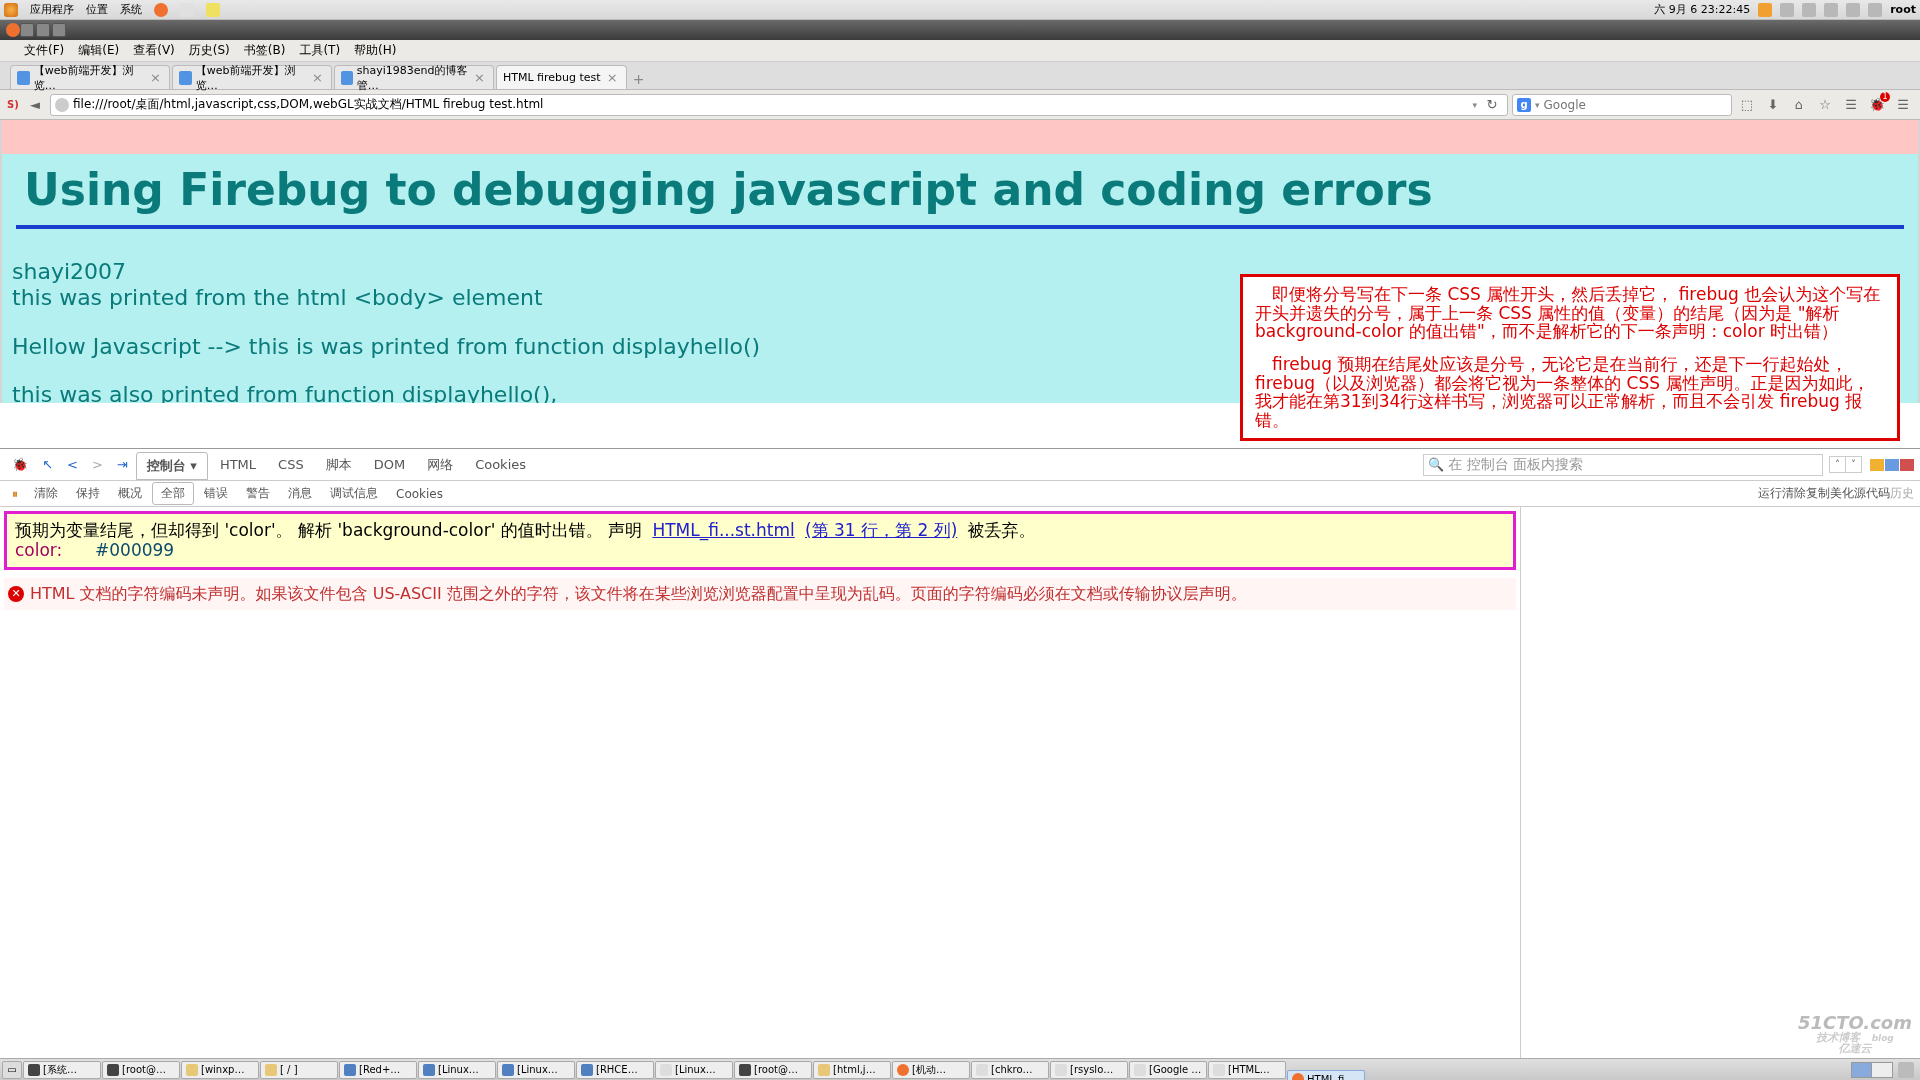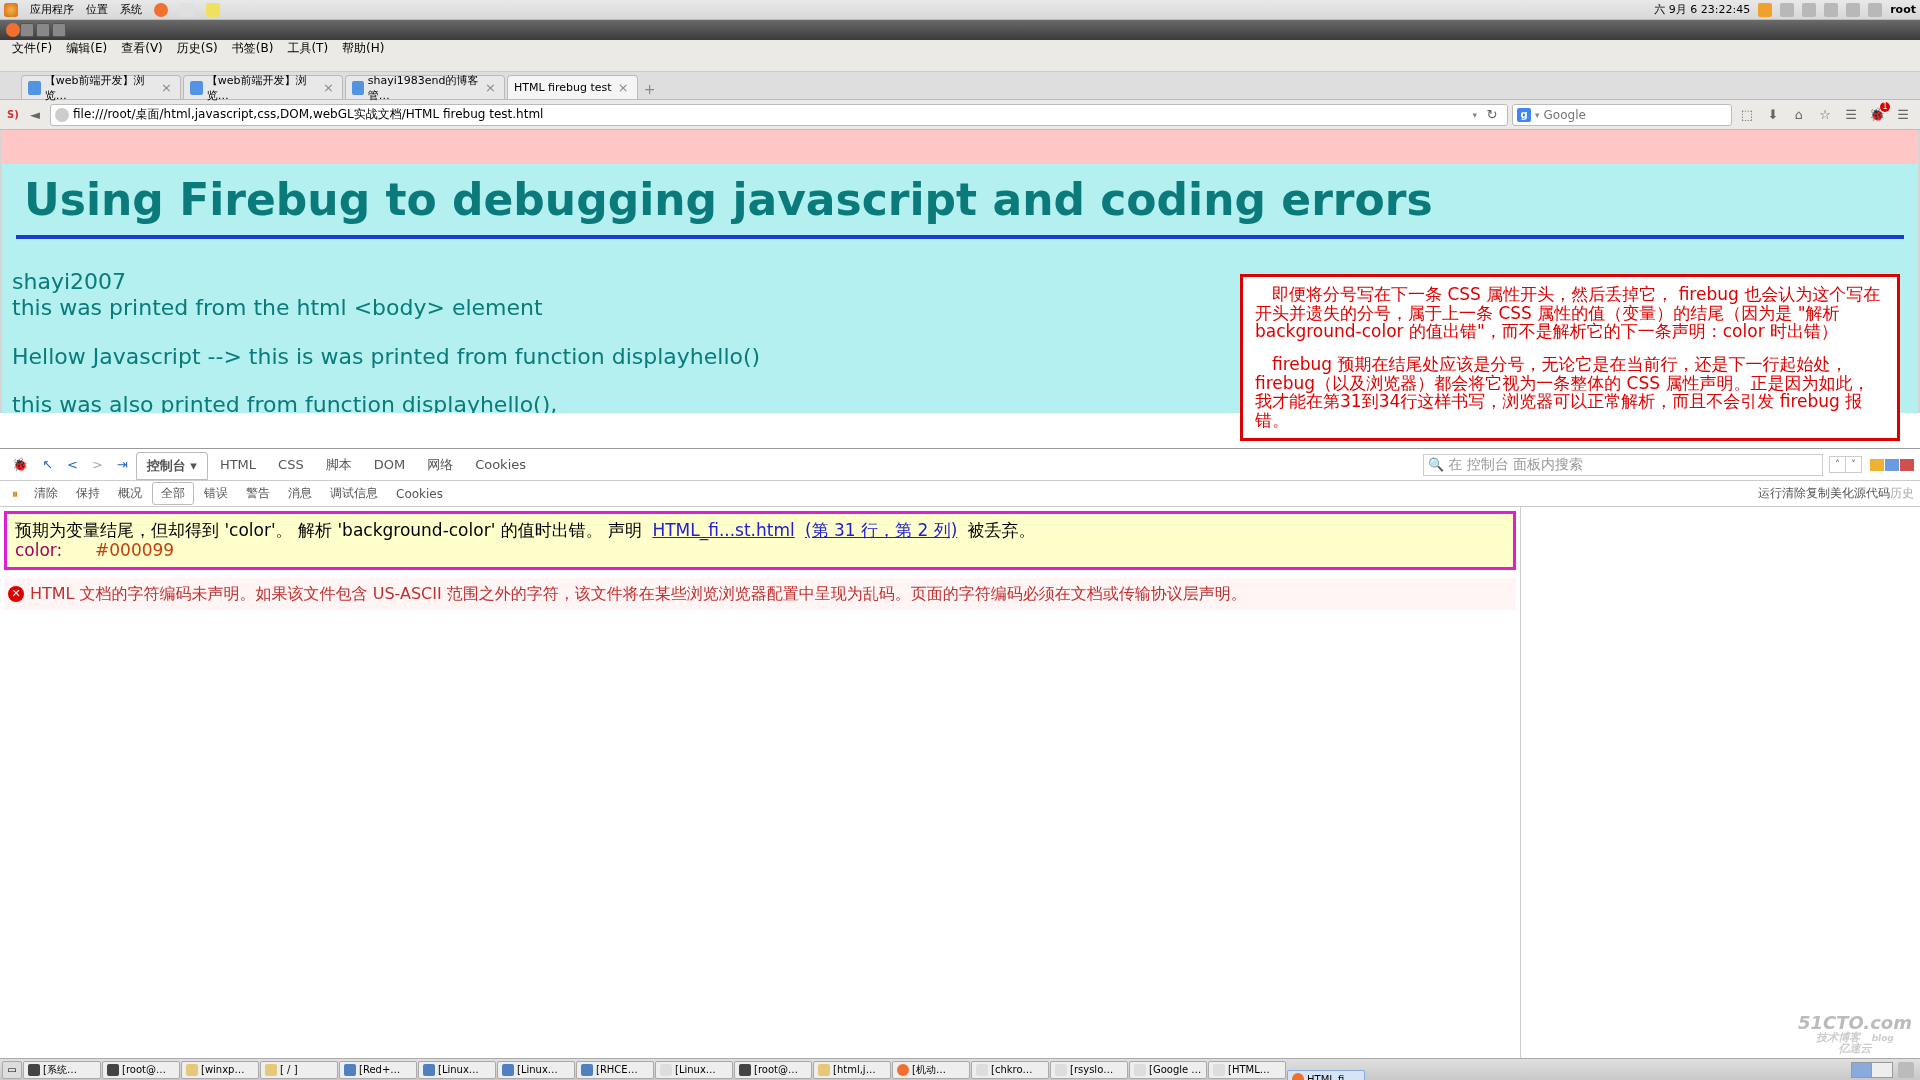--- a/index.html
+++ b/index.html
@@ -8,24 +8,24 @@
 .gnome-panel { height: 20px; background: linear-gradient(#e8e8e8,#d8d8d8); display: flex; align-items: center; font-size: 11px; border-bottom: 1px solid #bbb; padding: 0 4px; }
 .gnome-left { display: flex; gap: 12px; align-items: center; }
 .gnome-right { margin-left: auto; display: flex; gap: 8px; align-items: center; }
 .gn-ic { width: 14px; height: 14px; display: inline-block; }
 
 .window-titlebar { height: 20px; background: linear-gradient(#6a6a6a,#3a3a3a); color: #fff; display: flex; align-items: center; font-size: 11px; font-weight: bold; padding: 0 6px; }
 .win-title-center { flex: 1; text-align: center; }
 .win-btns { display: flex; gap: 2px; }
 .win-btn { width: 14px; height: 14px; background: #888; border-radius: 2px; border: 1px solid #555; }
 
-.menubar { height: 32px; background: #eceae6; display: flex; align-items: flex-start; font-size: 12px; padding: 0 6px; gap: 2px; border-bottom: 1px solid #ccc; }
+.menubar { height: 22px; background: #eceae6; display: flex; align-items: center; font-size: 12px; padding: 0 18px; gap: 2px; border-bottom: 1px solid #ccc; }
 .menu-item { padding: 0 6px; }
 
-.tabbar { height: 28px; background: #dedede; display: flex; align-items: flex-end; padding: 0 21px; border-bottom: 1px solid #bbb; }
+.tabbar { height: 28px; background: #dedede; display: flex; align-items: flex-end; padding: 0 10px; border-bottom: 1px solid #bbb; }
 .tab { height: 24px; background: #e8e8e8; border: 1px solid #bbb; border-bottom: none; border-radius: 4px 4px 0 0; display: flex; align-items: center; padding: 0 6px; font-size: 11px; margin-right: 2px; max-width: 160px; gap: 4px; }
 .tab.active { background: #f5f5f5; }
 .tab-close { color: #888; font-size: 13px; padding: 0 2px; }
 .tab-new { width: 20px; height: 20px; display: flex; align-items: center; justify-content: center; color: #888; font-size: 14px; }
 .favicon { width: 14px; height: 14px; background: #5294e2; border-radius: 2px; display: inline-block; }
 .fav-s { width: 14px; height: 14px; display: inline-flex; align-items: center; justify-content: center; font-size: 10px; }
 
 .addrbar { height: 30px; background: #eceae6; display: flex; align-items: center; padding: 0 6px; gap: 4px; border-bottom: 1px solid #bbb; }
 .addr-btn { width: 22px; height: 22px; display: flex; align-items: center; justify-content: center; color: #666; font-size: 13px; border-radius: 3px; }
 .urlbox { flex: 1; height: 22px; background: #fff; border: 1px solid #bbb; border-radius: 3px; display: flex; align-items: center; padding: 0 4px; font-size: 12px; gap: 4px; }
@@ -68,21 +68,21 @@
 .fb-sub-right { margin-left: auto; display: flex; color: #555; }
 
 .fb-body { flex: 1; display: flex; position: relative; }
 .fb-left { flex: 1; padding: 4px; position: relative; }
 .fb-right { width: 400px; border-left: 1px solid #ccc; padding: 4px; }
 
 .warning-box { border: 3px solid #e020d0; background: #ffffcc; padding: 6px 8px; font-family: "DejaVu Sans Mono", monospace; font-size: 17px; line-height: 1.2; }
 .warn-link { color: #2020cc; text-decoration: underline; }
 .code-line { font-family: "DejaVu Sans Mono", monospace; color: #555; }
 .code-key { color: #a00060; display: inline-block; width: 80px; }
-.code-val { color: #c2410c; }
+.code-val { color: #0c4a6e; }
 
 .error-row { display: flex; padding: 6px 4px; background: #fff5f5; margin-top: 8px; font-size: 16px; color: #c03030; line-height: 1.25; }
 .err-icon { width: 16px; height: 16px; background: #d00; border-radius: 50%; color: #fff; font-size: 11px; display: flex; align-items: center; justify-content: center; margin-right: 6px; flex-shrink: 0; margin-top: 2px; font-weight: bold; }
 
 .watermark { position: absolute; right: 8px; bottom: 26px; font-size: 18px; color: #bbb; font-weight: bold; font-style: italic; text-align: center; line-height: 1; }
 .watermark .sub { font-size: 11px; color: #ccc; }
 
 .taskbar { position: absolute; bottom: 0; left: 0; right: 0; height: 22px; background: linear-gradient(#e0e0e0,#c8c8c8); display: flex; align-items: center; font-size: 10px; border-top: 1px solid #aaa; padding: 0 2px; gap: 1px; }
 .task-item { height: 18px; border: 1px solid #aaa; background: #eee; display: flex; align-items: center; padding: 0 4px; border-radius: 2px; gap: 3px; white-space: nowrap; overflow: hidden; flex:1; max-width:78px;}
 .task-item.active { background: #d5e5f5; border-color: #88aadd; margin-top: 19px; }

